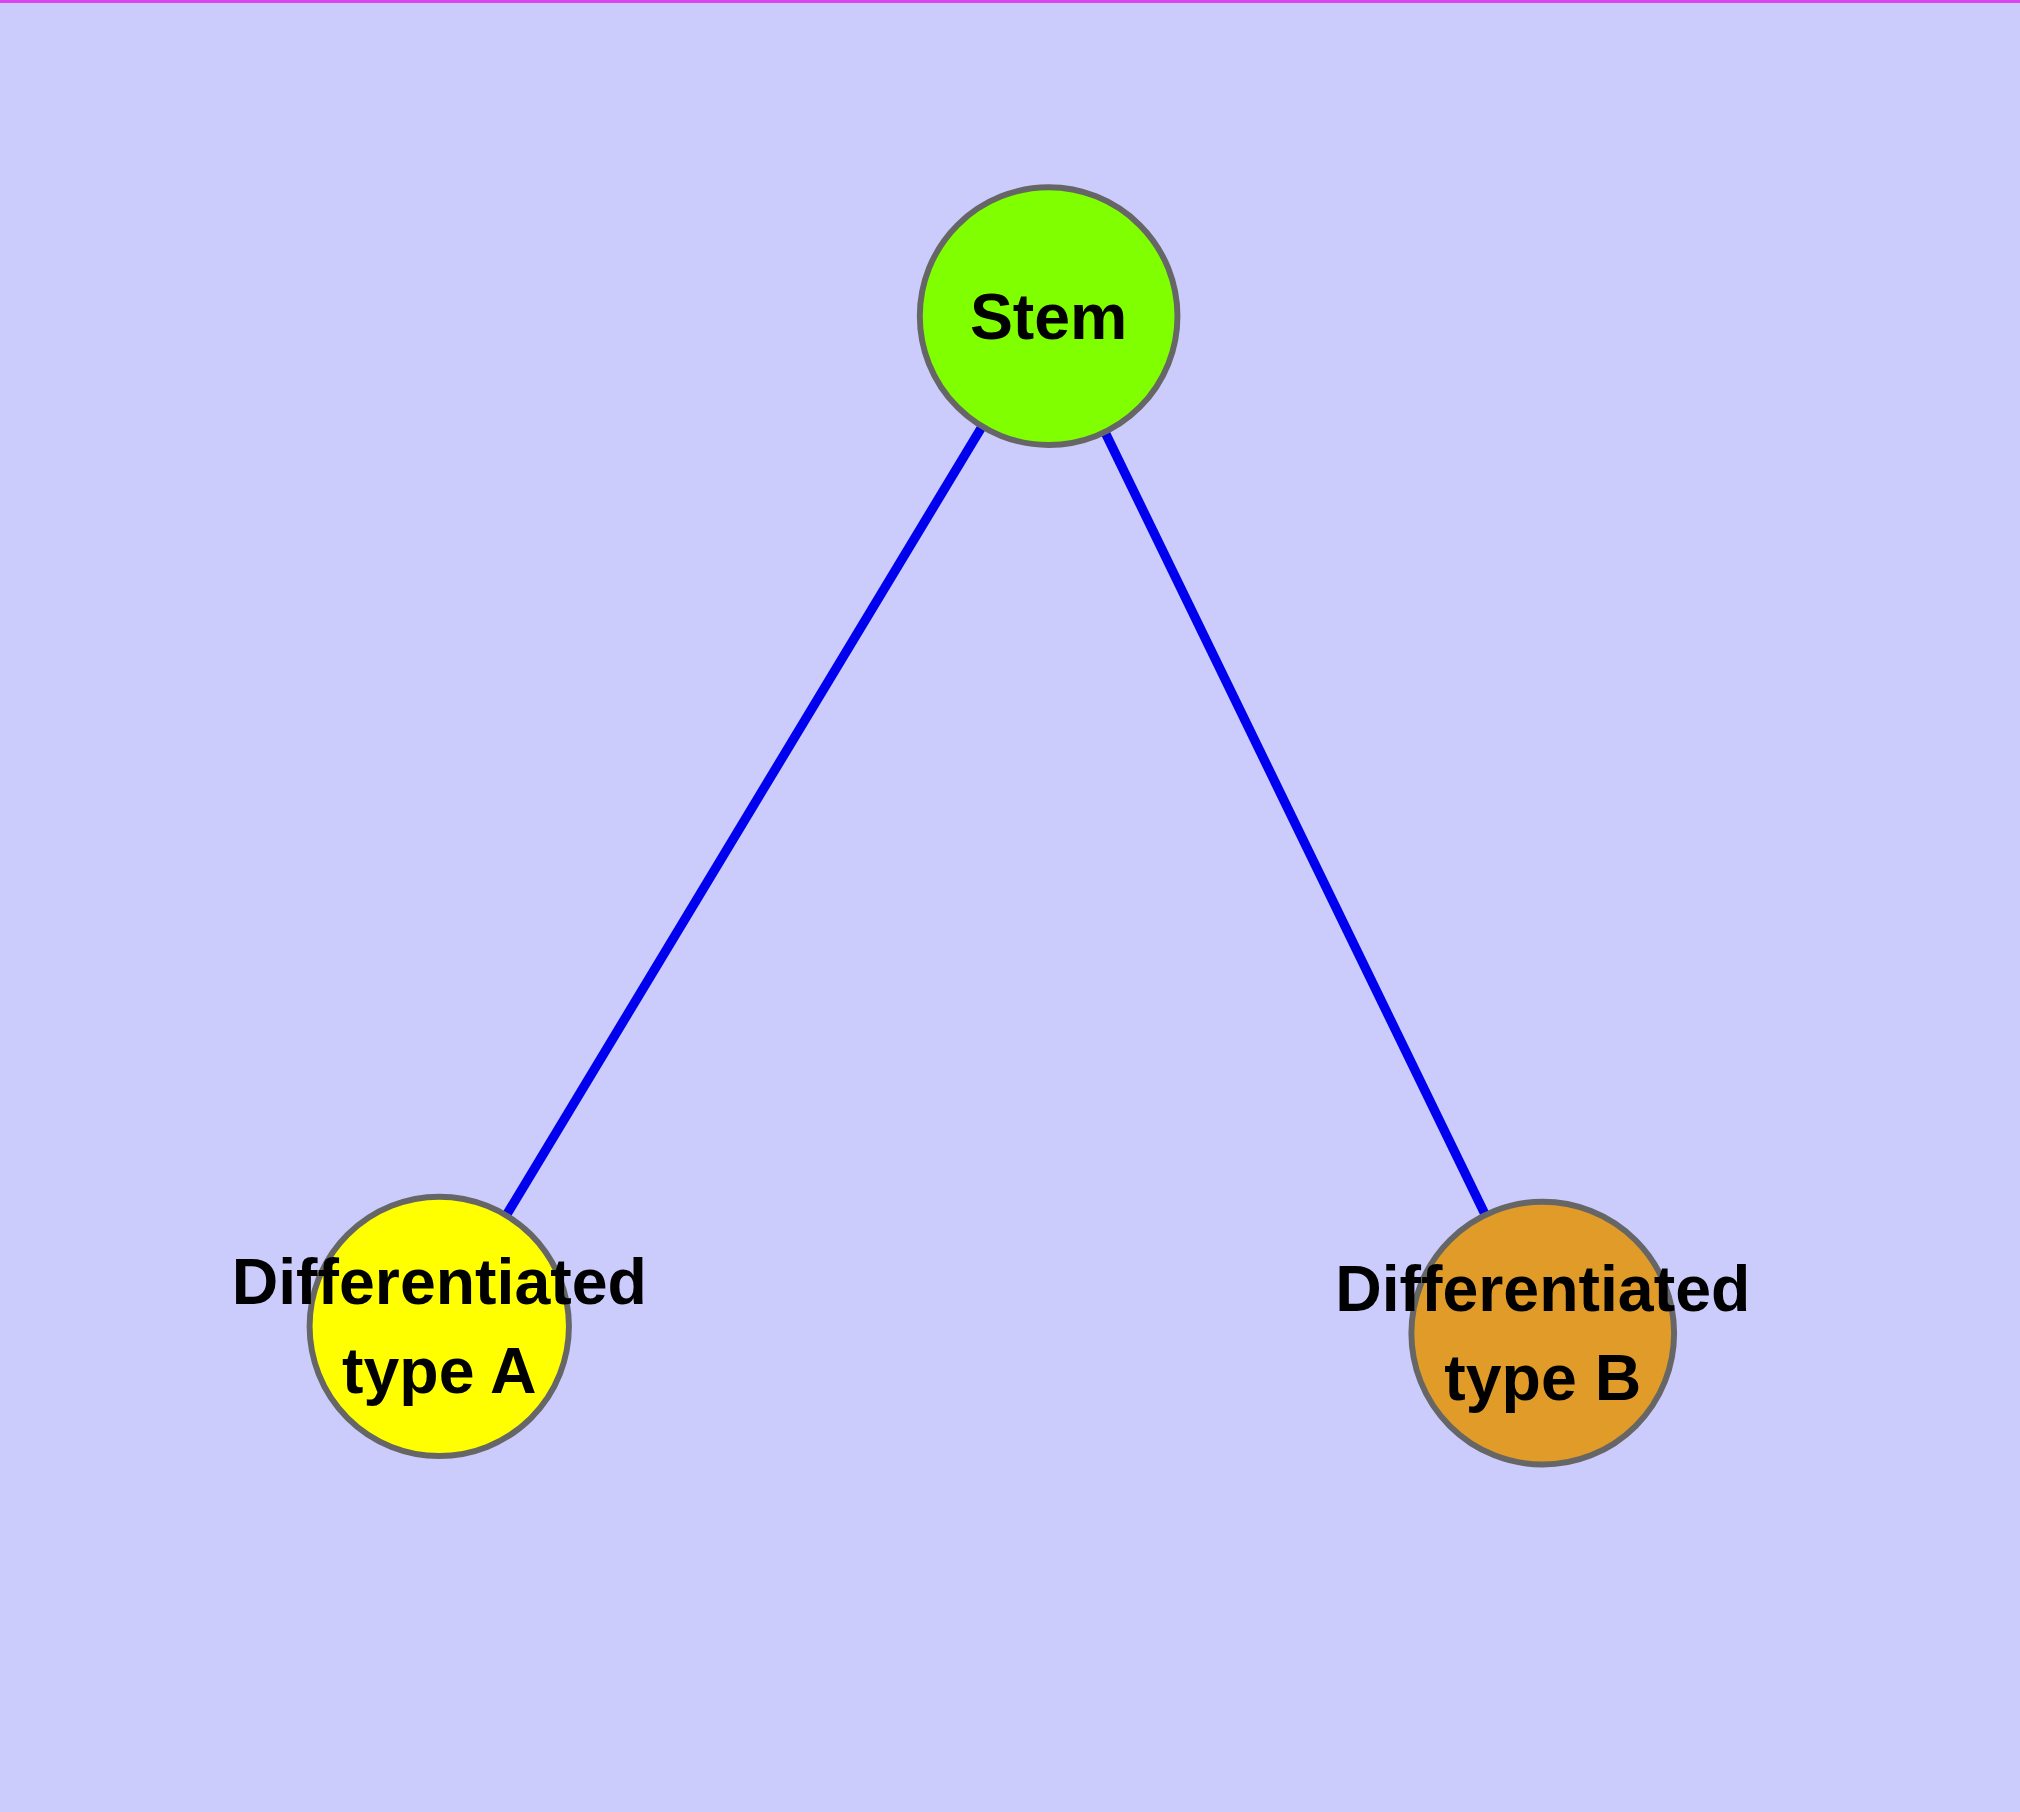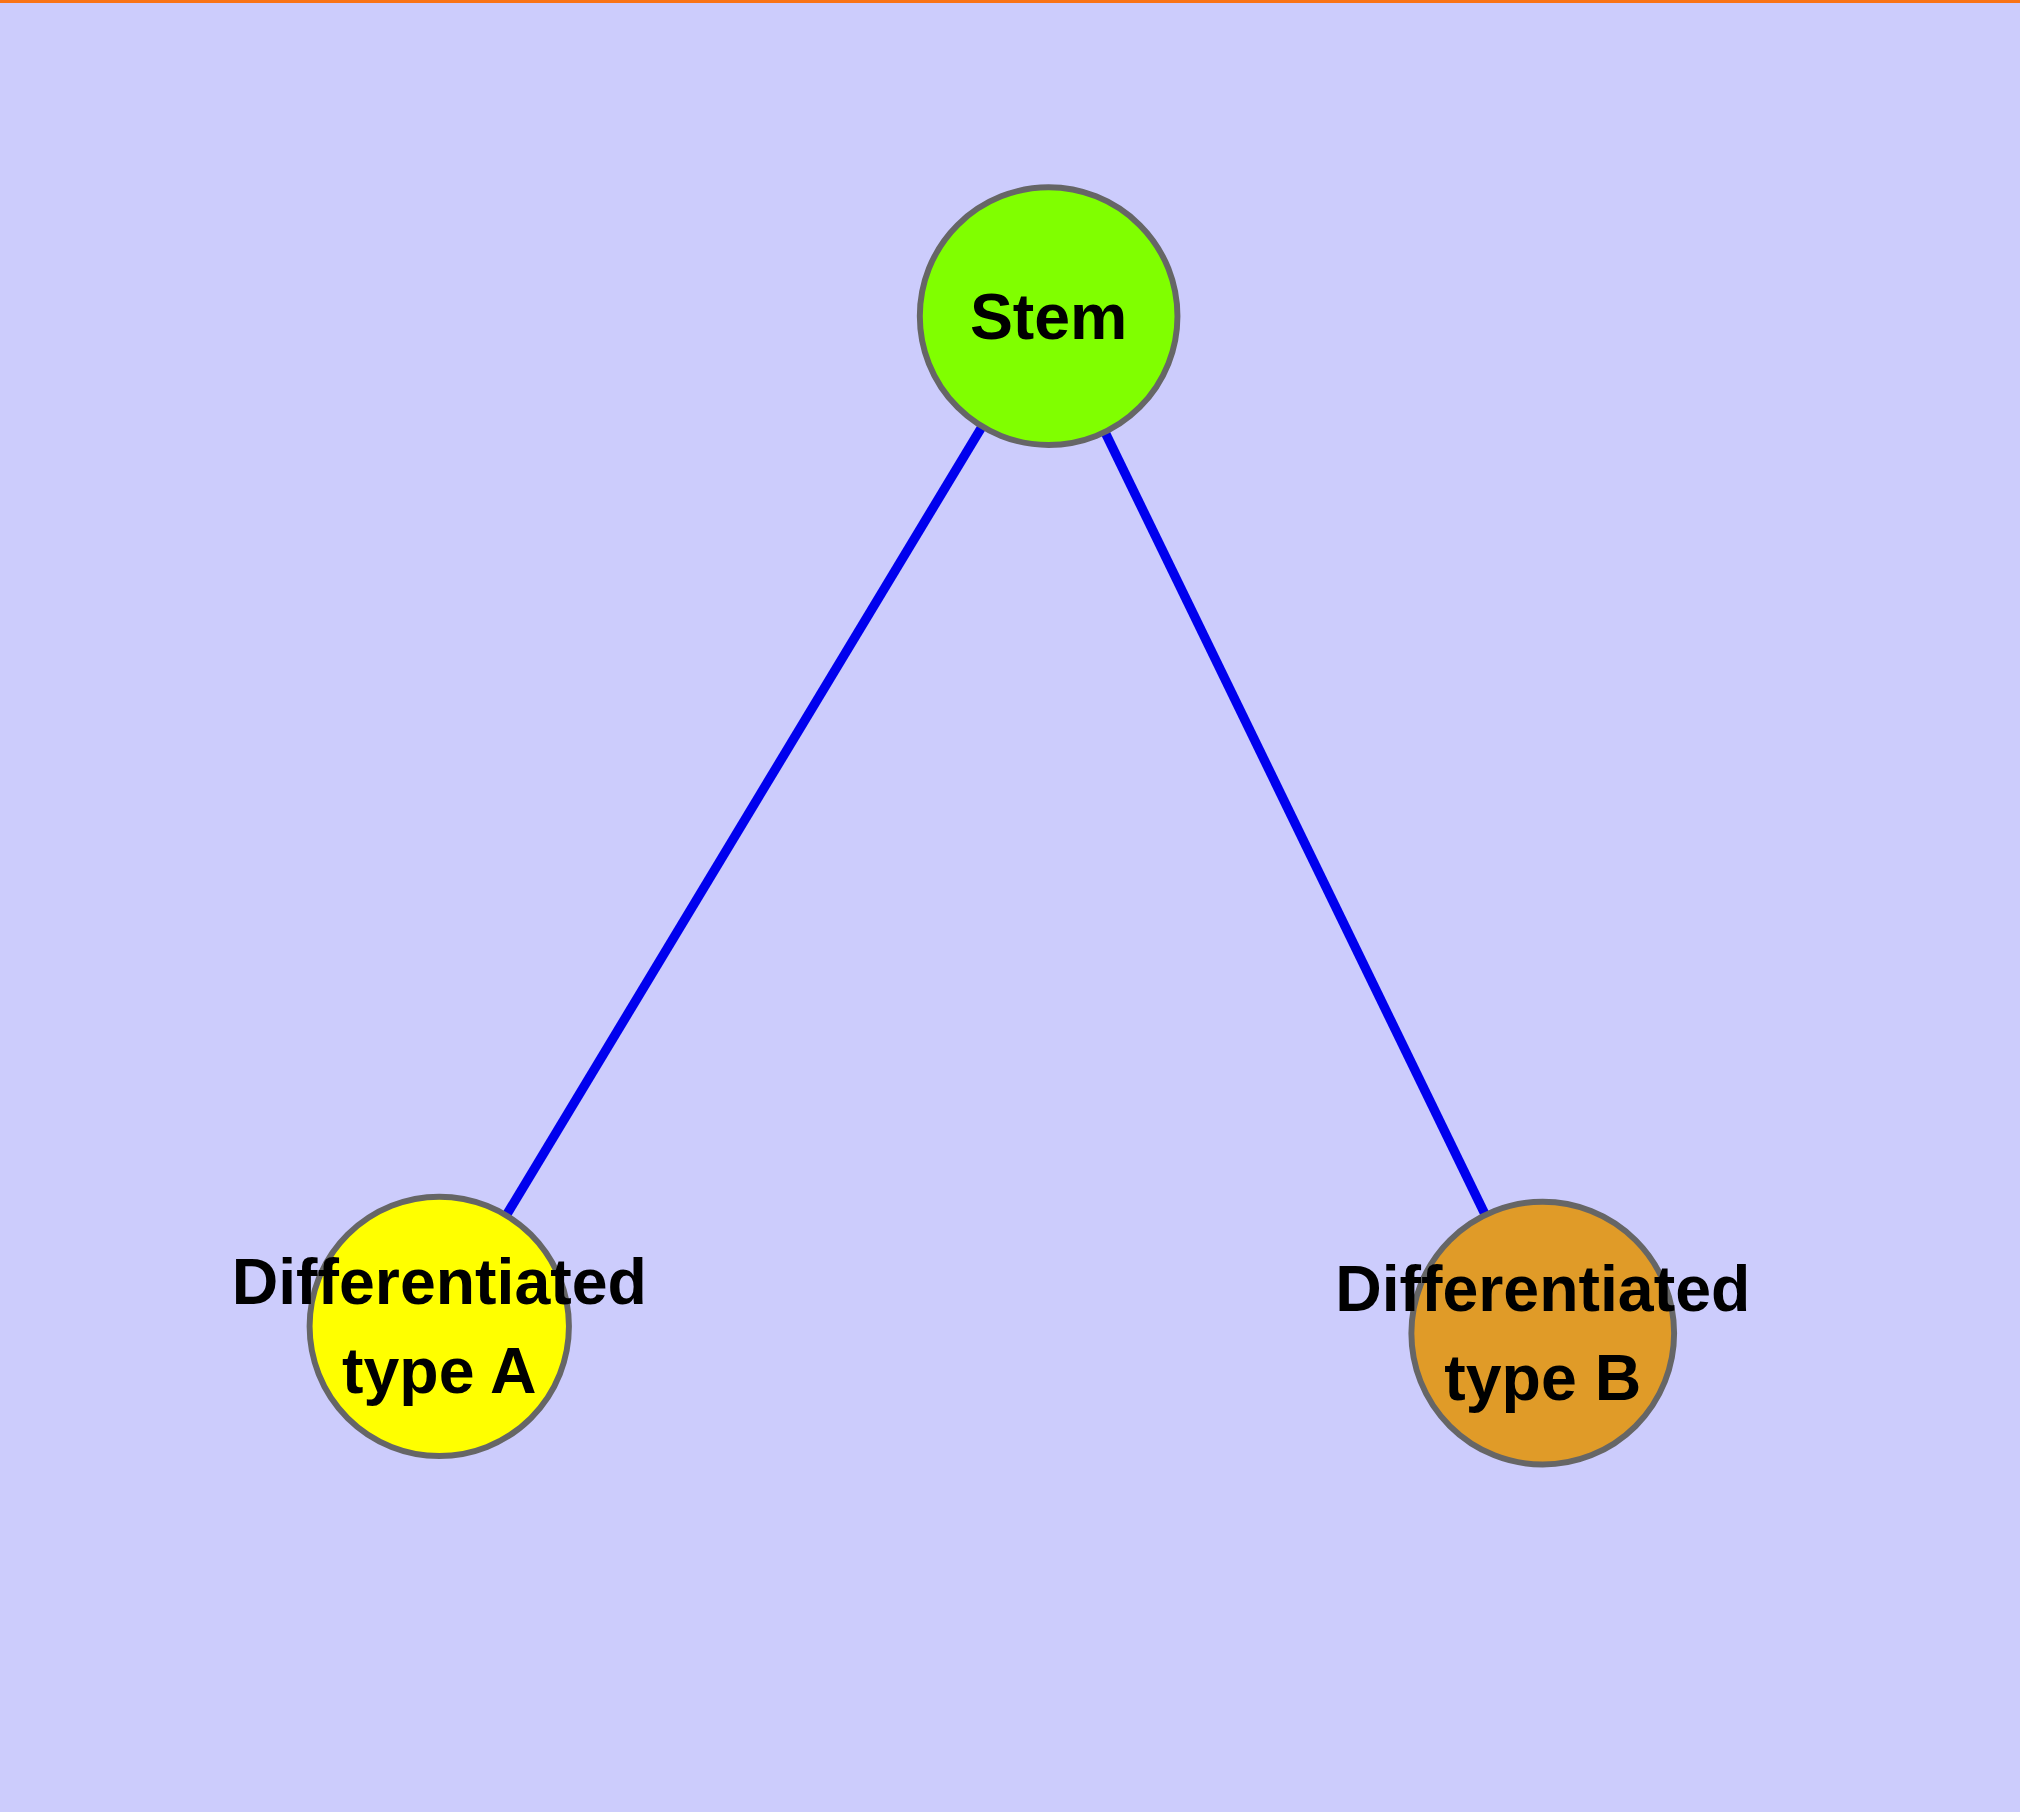--- a/index.html
+++ b/index.html
@@ -6,21 +6,21 @@
   html, body {
     margin: 0;
     padding: 0;
     background: #ffffff;
   }
   #canvas {
     position: relative;
     width: 2021px;
     height: 1812px;
     overflow: hidden;
-    background: #f97316;
+    background: #d946ef;
     font-family: "Liberation Sans", "DejaVu Sans", sans-serif;
   }
   #plot-bg {
     position: absolute;
     left: 0;
     top: 3.4px;
     width: 2021px;
     height: 1809px;
     background: #ccccfc;
   }

